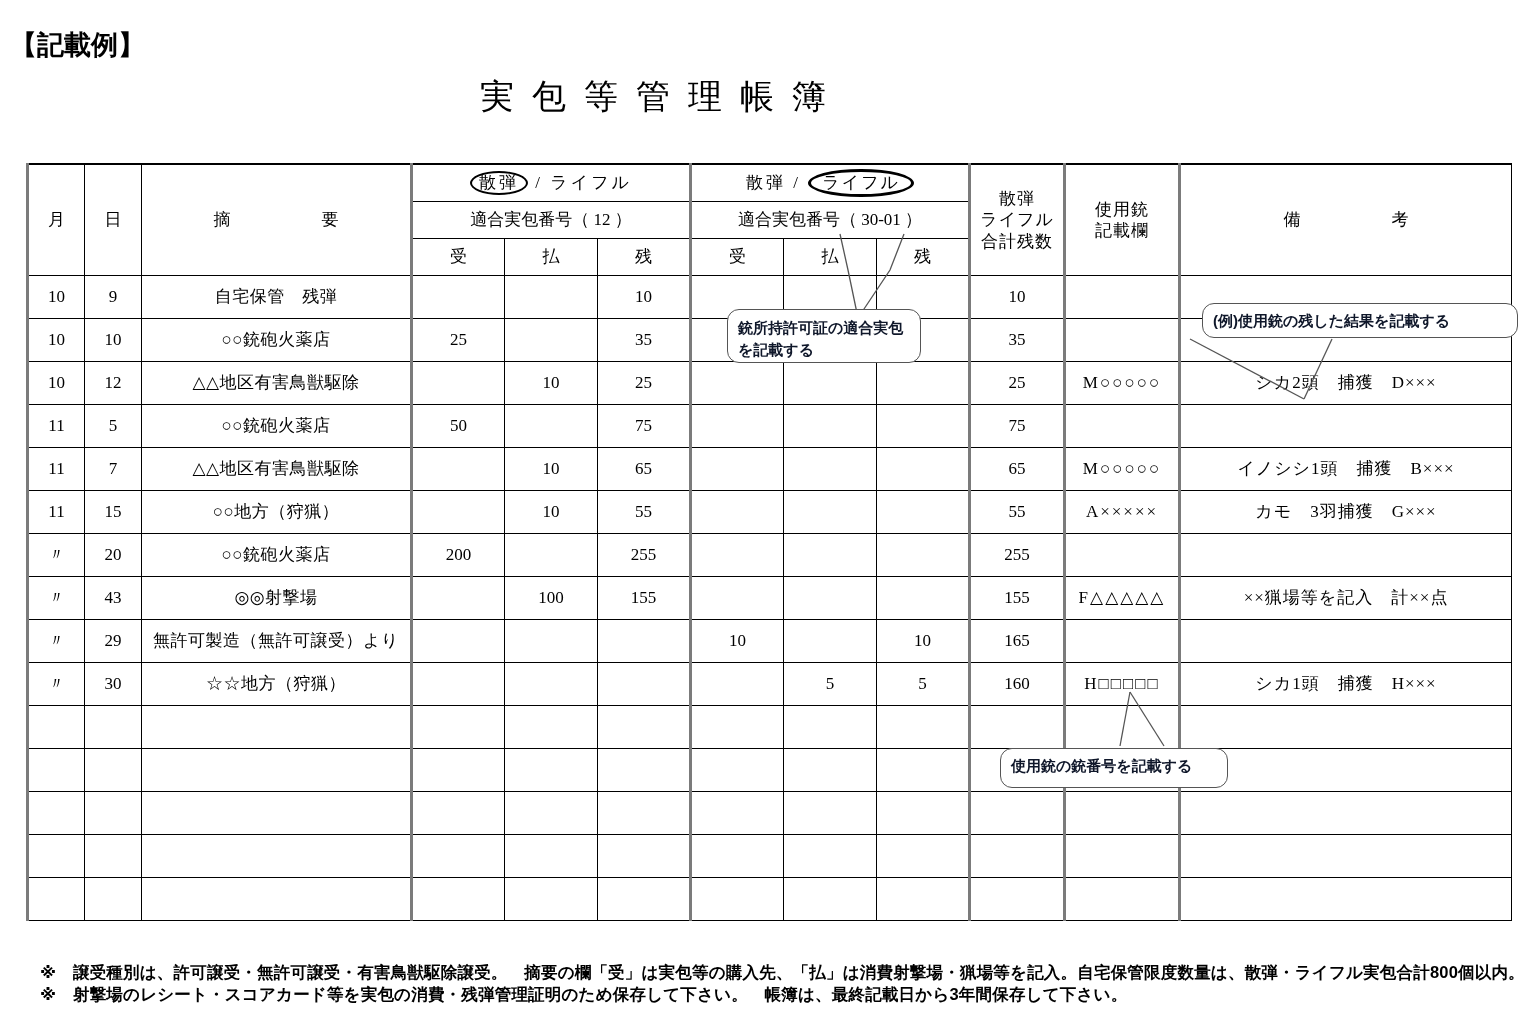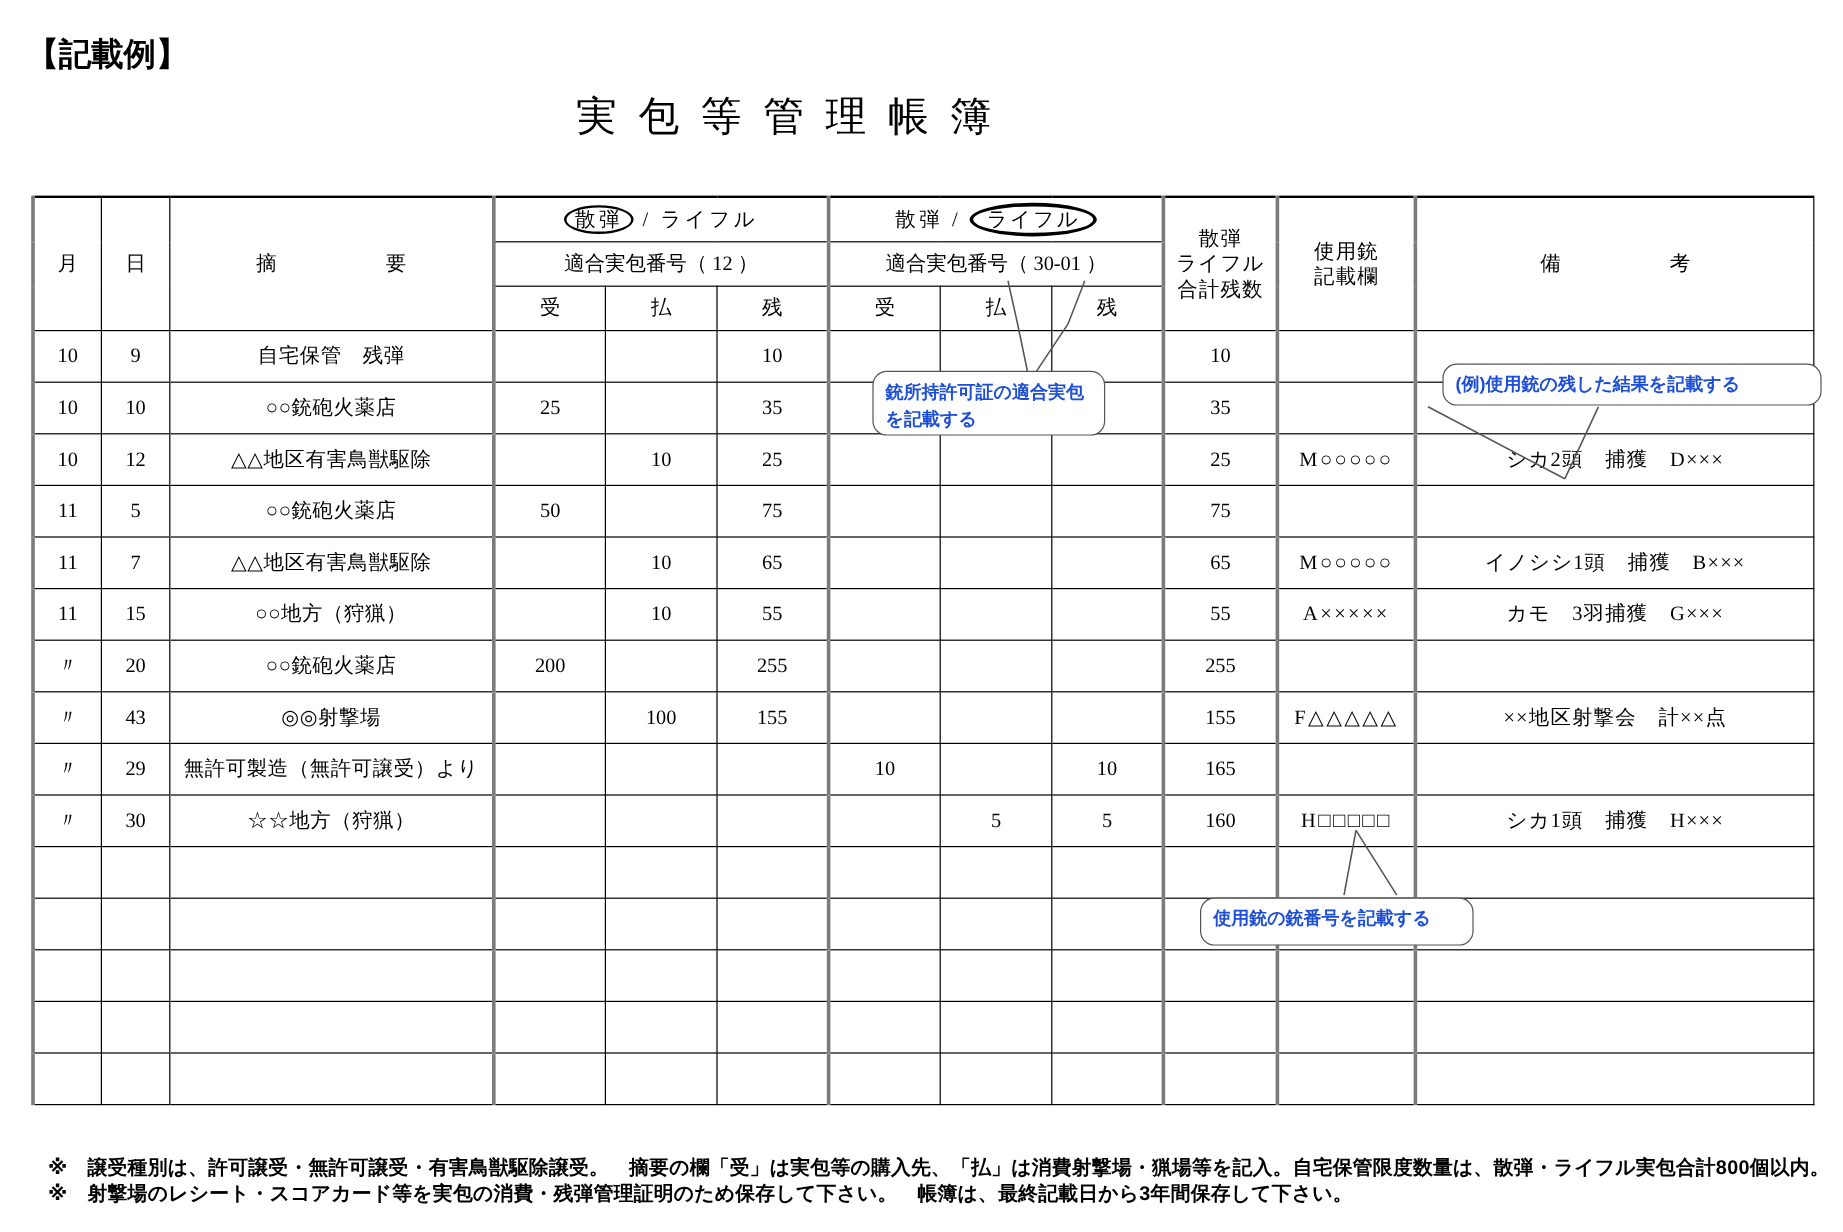--- a/index.html
+++ b/index.html
@@ -12,21 +12,21 @@
     height: 1027px;
     position: relative;
     font-family: "Liberation Serif", "DejaVu Serif", serif;
     color: #000000;
     overflow: hidden;
   }
 
   
   #example-label {
     position: absolute;
-    left: 22px;
+    left: 10px;
     top: 27px;
     font-size: 27px;
     font-weight: bold;
     letter-spacing: 0px;
     white-space: nowrap;
   }
   #doc-title {
     position: absolute;
     left: 450px;
     top: 74px;
@@ -101,21 +101,21 @@
 
   
   .callout {
     position: absolute;
     background: #ffffff;
     border: 1.3px solid #555;
     border-radius: 12px;
     font-size: 15px;
     font-weight: bold;
     font-family: "Liberation Sans", "DejaVu Sans", sans-serif;
-    color: #1d4ed8;
+    color: #0f172a;
     padding: 7px 10px;
     line-height: 1.45;
     z-index: 20;
     box-sizing: border-box;
   }
   #callout-ammo-no {
     left: 727px; top: 309px; width: 194px; height: 54px;
   }
   #callout-result {
     left: 1186px; top: 303px; width: 316px; height: 35px;
@@ -324,21 +324,21 @@
         <td class="num dash-r rowcell">43</td>
         <td class="txt-left sep-r rowcell">◎◎射撃場</td>
         <td class="num rowcell"></td>
         <td class="num rowcell">100</td>
         <td class="num rowcell">155</td>
         <td class="num sep-l rowcell"></td>
         <td class="num rowcell"></td>
         <td class="num sep-r rowcell"></td>
         <td class="num sep-r rowcell">155</td>
         <td class="gun sep-r rowcell">F△△△△△</td>
-        <td class="remark rowcell">××地区射撃会　計××点</td>
+        <td class="remark rowcell">××猟場等を記入　計××点</td>
       </tr>
       <tr class="rowcell">
         <td class="num sep-l rowcell">〃</td>
         <td class="num dash-r rowcell">29</td>
         <td class="txt-left sep-r rowcell">無許可製造（無許可譲受）より</td>
         <td class="num rowcell"></td>
         <td class="num rowcell"></td>
         <td class="num rowcell"></td>
         <td class="num sep-l rowcell">10</td>
         <td class="num rowcell"></td>

